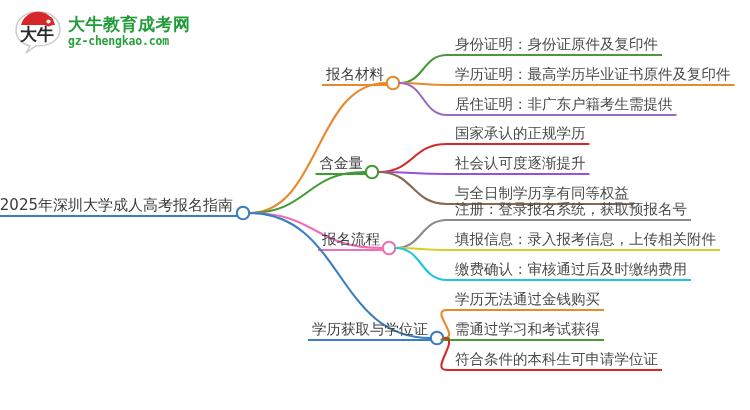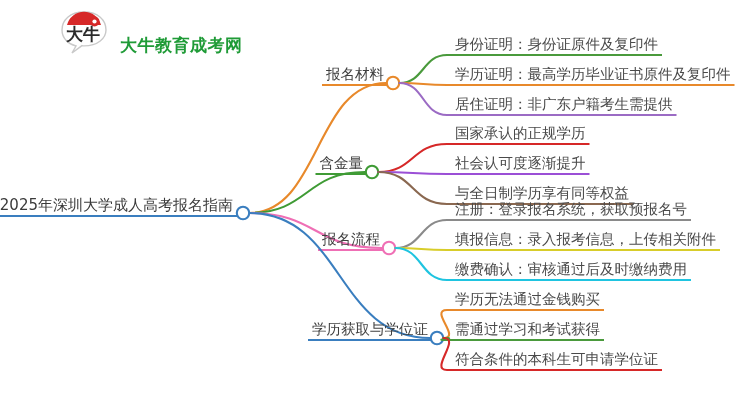--- a/index.html
+++ b/index.html
@@ -6,21 +6,21 @@
   body{
     width:750px;height:410px;
     background:#ffffff;
     font-family:"Liberation Sans","DejaVu Sans",sans-serif;
     overflow:hidden;
     position:relative;
   }
   #stage{position:relative;width:750px;height:410px;}
 
   
-  .logo-wrap{position:absolute;left:14px;top:10px;display:flex;align-items:flex-end;gap:12px;margin-left:46px;}
+  .logo-wrap{position:absolute;left:14px;top:10px;display:flex;align-items:center;gap:6px;}
   .logo-mark{position:relative;width:48px;height:44px;flex:0 0 48px;}
   .logo-text{display:flex;flex-direction:column;justify-content:center;line-height:1;}
   .logo-title{
     font-size:17px;font-weight:bold;color:#1f9b37;letter-spacing:0.5px;
     font-family:"DejaVu Sans","Liberation Sans",sans-serif;
   }
   .logo-sub{
     font-size:11.5px;font-weight:bold;color:#2aa23d;letter-spacing:-0.2px;margin-top:3px;
     font-family:"DejaVu Sans Mono","Liberation Mono",monospace;
   }
@@ -50,20 +50,21 @@
         <path d="M24 2 C10 2 2 10 2 20 C2 28 8 34 16 36 L12 43 L22 35.6
                  C23 35.8 23.5 35.9 24 35.9 C38 35.9 46 28 46 20 C46 10 38 2 24 2 Z" fill="#ffffff" stroke="#c9c9c9" stroke-width="1.4"></path>
         <path d="M7 15 A17.5 17.5 0 0 1 41 15 Z" fill="#d62828"></path>
         <circle cx="34.5" cy="11.5" r="5" fill="#d62828"></circle>
         <circle cx="34.5" cy="11.5" r="2.1" fill="#ffffff"></circle>
         <text x="23" y="30" text-anchor="middle" font-family="DejaVu Sans, Liberation Sans, sans-serif" font-size="17" font-weight="bold" fill="#2b2b2b">大牛</text>
       </svg>
     </div>
     <div class="logo-text">
       <div class="logo-title">大牛教育成考网</div>
+      <div class="logo-sub">gz-chengkao.com</div>
     </div>
   </div>
 
   <svg id="map" viewBox="0 0 750 410" xmlns="http://www.w3.org/2000/svg">
       <g>
         <line x1="-1" y1="216" x2="237" y2="216" stroke="#3a7ebf" stroke-width="2.1"></line>
         <text x="233" y="210" text-anchor="end" class="node-text root-text">2025年深圳大学成人高考报名指南</text>
       </g>
       <g>
         <path d="M 249 213 C 320.24 213, 314.76 83, 386 83" stroke="#e8892b" class="link"></path>

